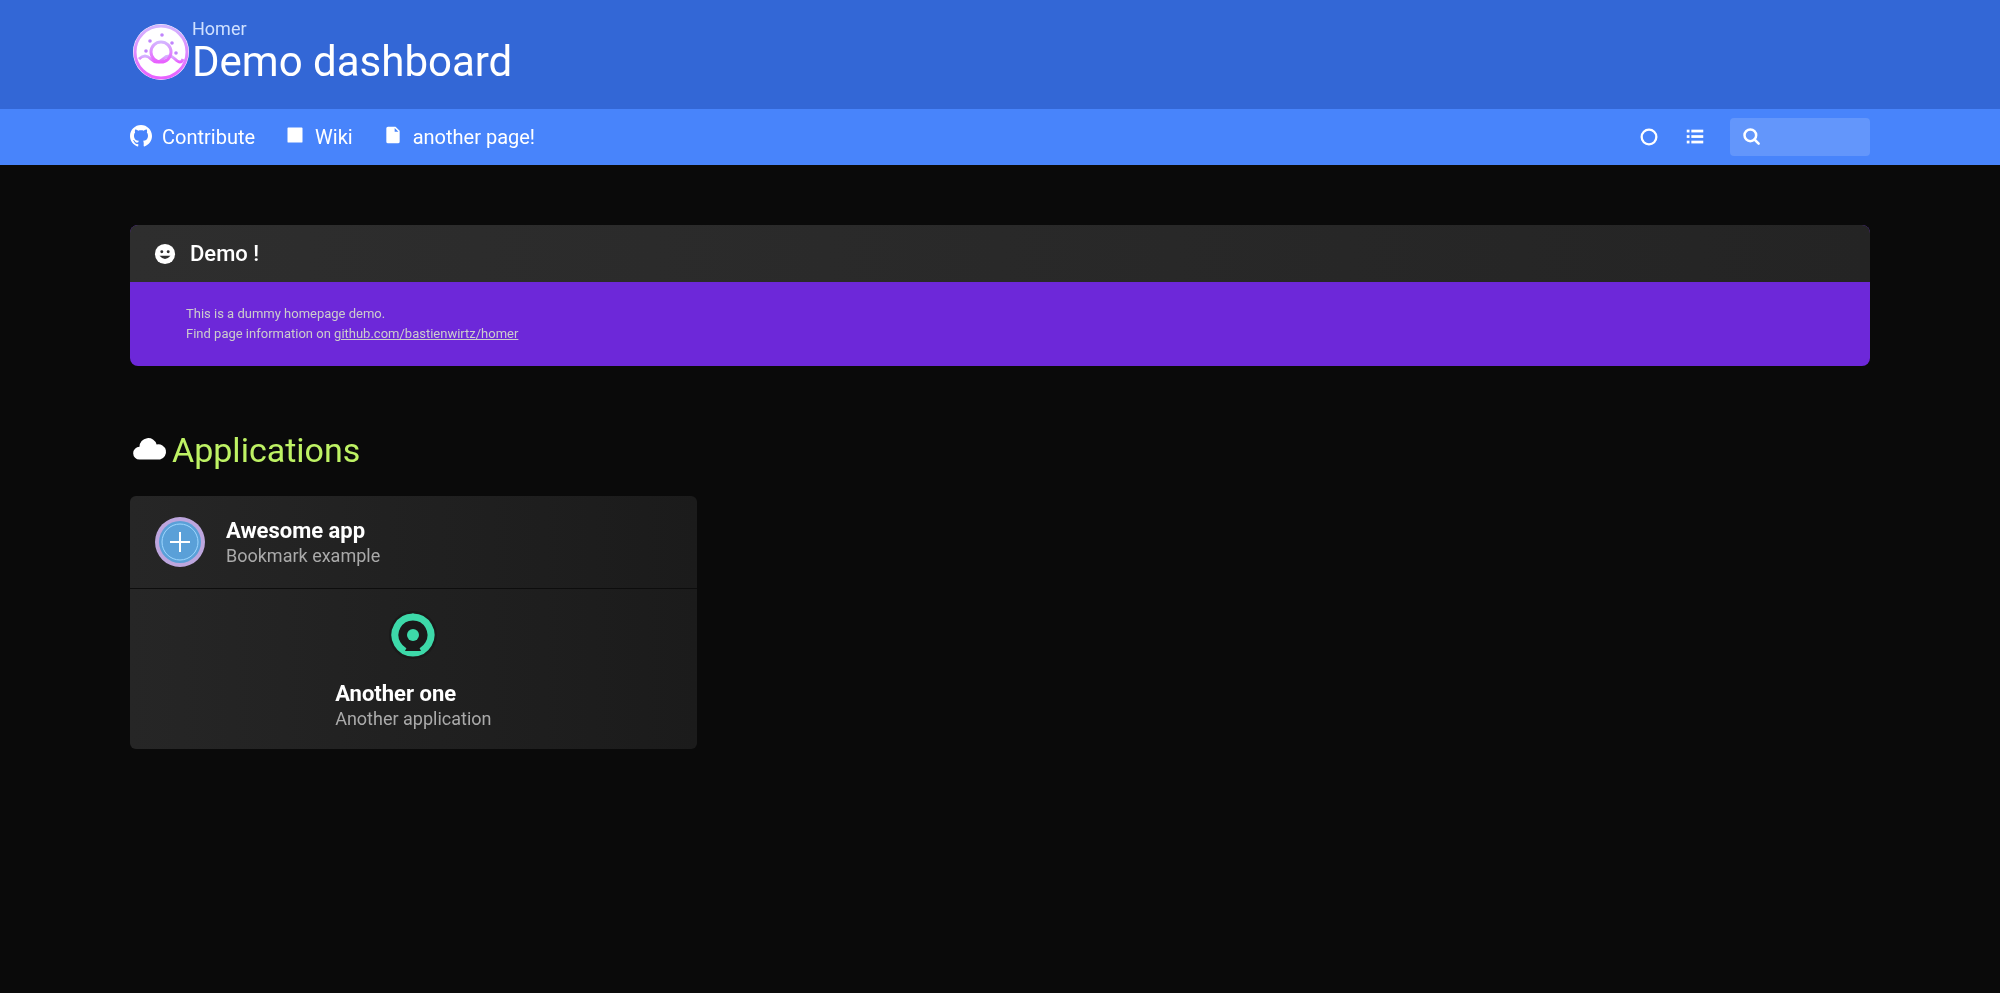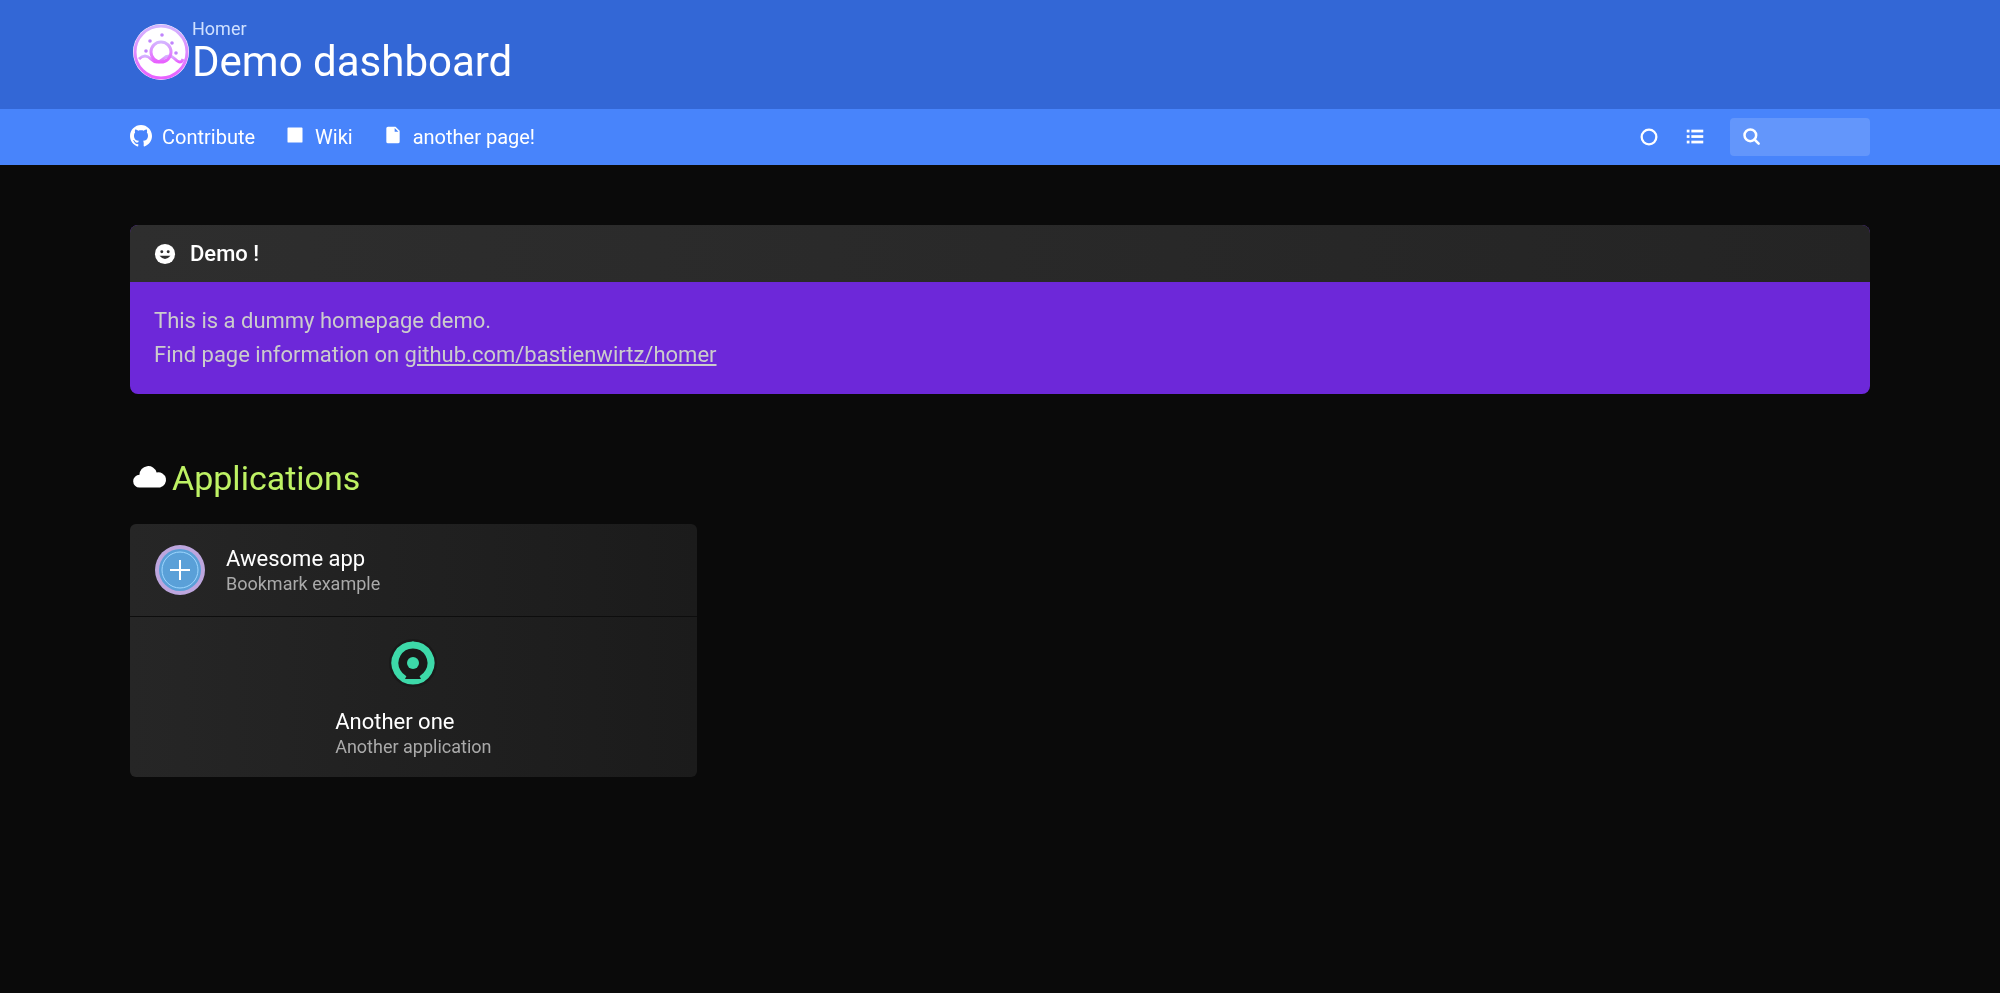--- a/index.html
+++ b/index.html
@@ -114,23 +114,24 @@
       padding: 16px 24px;
       display: flex;
       align-items: center;
       gap: 14px;
       color: #ffffff;
       font-size: 22px;
       font-weight: 500;
     }
     .message-body {
       padding: 22px 24px;
-      font-size: 22px;
+      font-size: 13px;
       color: #cccccc;
       line-height: 1.55;
+      margin-left: 32px;
     }
     .message-body a {
       color: #cccccc;
       text-decoration: underline;
     }
     .section-title {
       display: flex;
       align-items: center;
       gap: 4px;
       color: #bef264;
@@ -183,21 +184,21 @@
       justify-content: center;
       flex-shrink: 0;
     }
     .app-text {
       display: flex;
       flex-direction: column;
     }
     .app-title {
       color: #ffffff;
       font-size: 22px;
-      font-weight: 400;
+      font-weight: 700;
     }
     .app-subtitle {
       color: #aaaaaa;
       font-size: 18px;
       margin-top: 2px;
     }
     svg { display: block; }
   </style>
 </head>
 <body>

